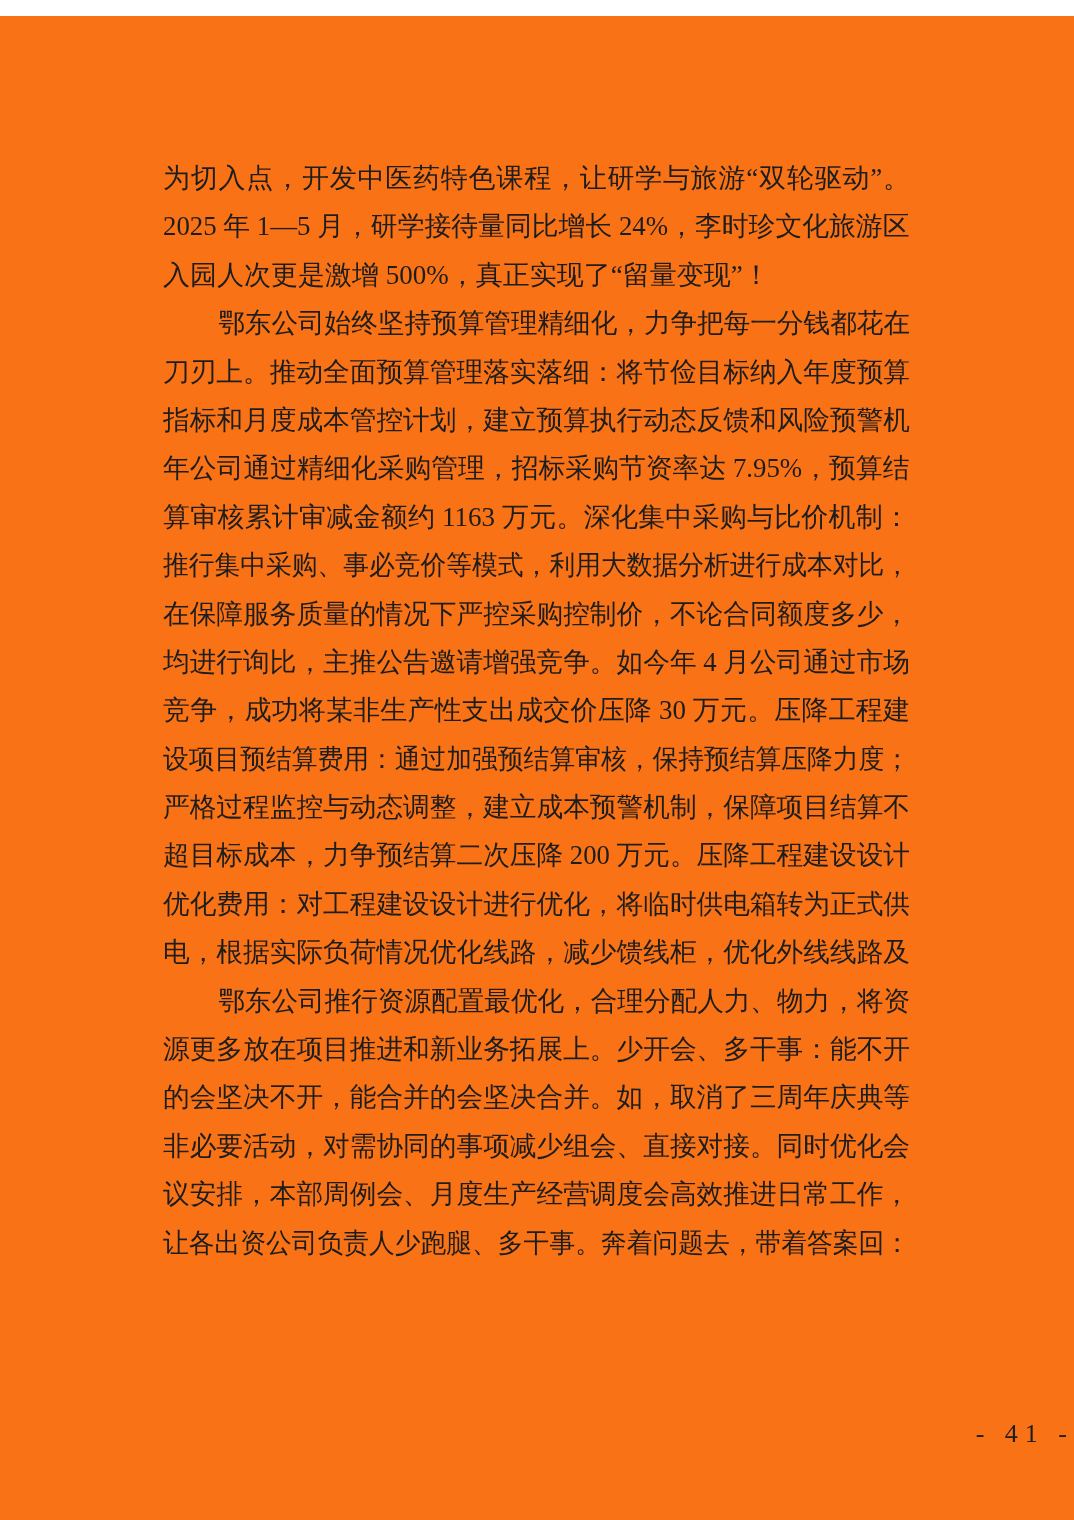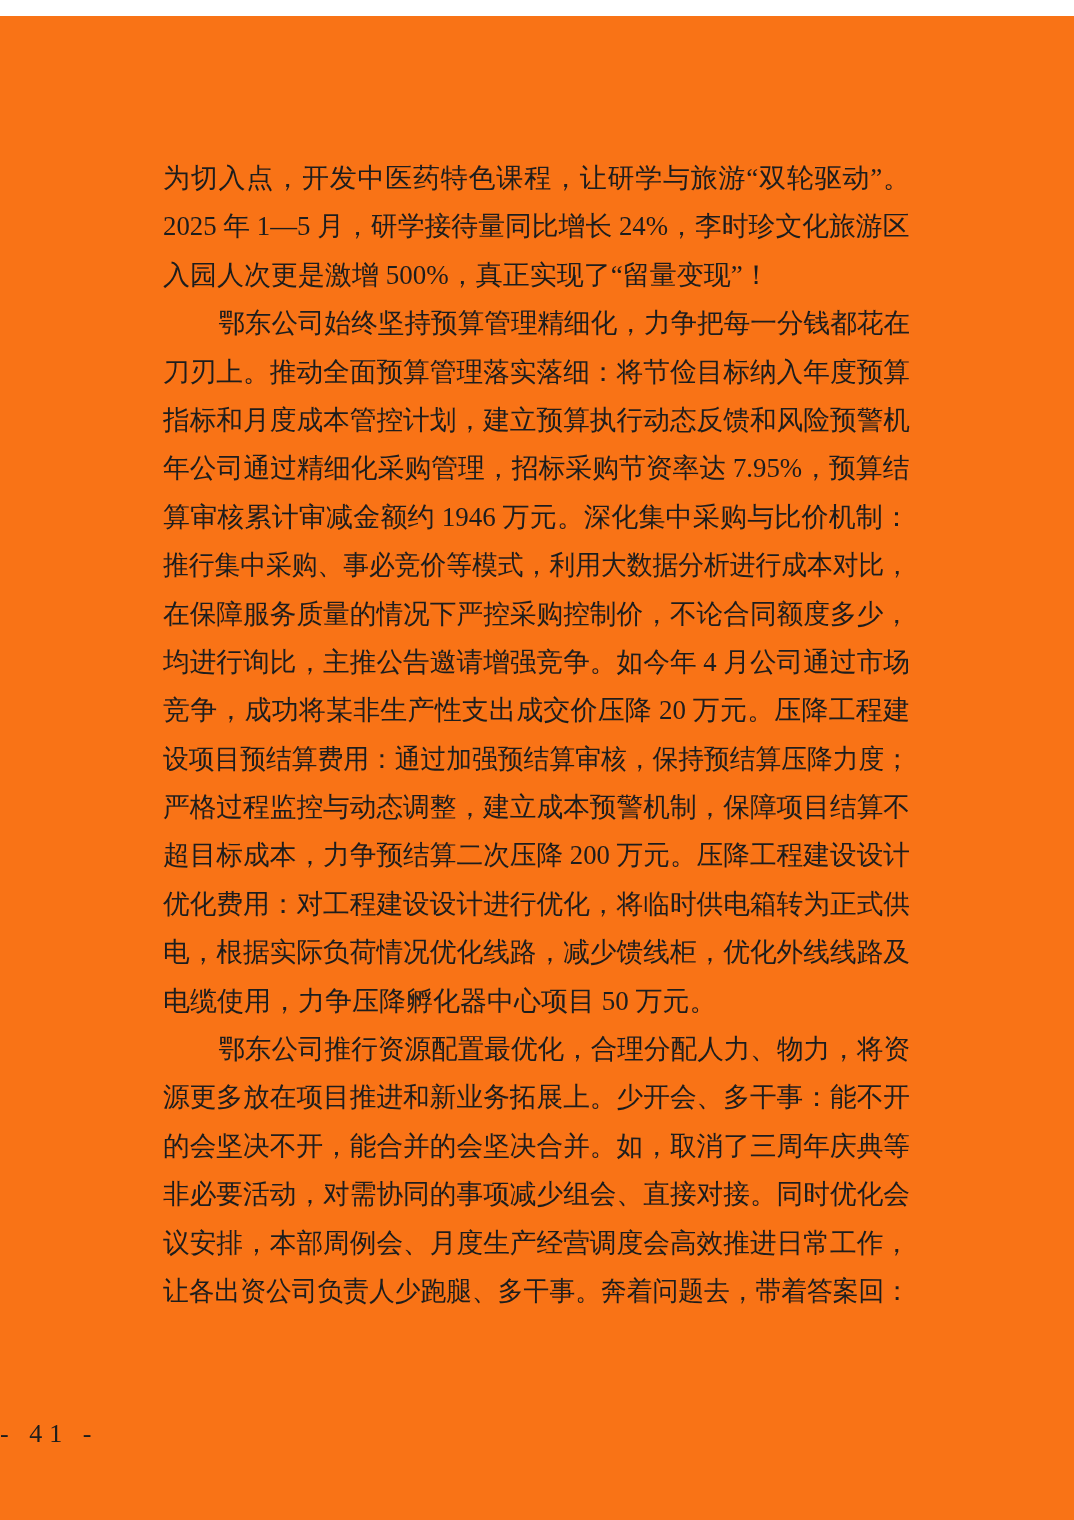--- a/index.html
+++ b/index.html
@@ -36,50 +36,49 @@
     text-align-last: left;
   }
   .line.indent {
     text-indent: 56px;
   }
   .footer {
     position: absolute;
     left: 0;
     top: 1400px;
     width: 100%;
-    text-align: left;
+    text-align: right;
     font-size: 26px;
     line-height: 36px;
     letter-spacing: 7px;
     color: #1d1d1d;
   }
 </style>
 </head>
 <body>
 
 <div class="page">
   <div class="textblock">
     <div class="line">为切入点，开发中医药特色课程，让研学与旅游“双轮驱动”。</div>
     <div class="line" style="transform-origin: left center; transform: scaleX(0.993351);">2025 年 1—5 月，研学接待量同比增长 24%，李时珍文化旅游区</div>
     <div class="line para-end">入园人次更是激增 500%，真正实现了“留量变现”！</div>
     <div class="line indent" style="transform-origin: left center; transform: scaleX(0.985488);">鄂东公司始终坚持预算管理精细化，力争把每一分钱都花在</div>
     <div class="line" style="transform-origin: left center; transform: scaleX(0.988095);">刀刃上。推动全面预算管理落实落细：将节俭目标纳入年度预算</div>
     <div class="line" style="transform-origin: left center; transform: scaleX(0.988095);">指标和月度成本管控计划，建立预算执行动态反馈和风险预警机</div>
     <div class="line" style="transform-origin: left center; transform: scaleX(0.993351);">年公司通过精细化采购管理，招标采购节资率达 7.95%，预算结</div>
-    <div class="line">算审核累计审减金额约 1946 万元。深化集中采购与比价机制：</div>
+    <div class="line">算审核累计审减金额约 1163 万元。深化集中采购与比价机制：</div>
     <div class="line" style="transform-origin: left center; transform: scaleX(0.954023);">推行集中采购、事必竞价等模式，利用大数据分析进行成本对比，</div>
     <div class="line" style="transform-origin: left center; transform: scaleX(0.988095);">在保障服务质量的情况下严控采购控制价，不论合同额度多少，</div>
     <div class="line" style="transform-origin: left center; transform: scaleX(0.988095);">均进行询比，主推公告邀请增强竞争。如今年 4 月公司通过市场</div>
-    <div class="line">竞争，成功将某非生产性支出成交价压降 20 万元。压降工程建</div>
+    <div class="line">竞争，成功将某非生产性支出成交价压降 30 万元。压降工程建</div>
     <div class="line" style="transform-origin: left center; transform: scaleX(0.954023);">设项目预结算费用：通过加强预结算审核，保持预结算压降力度；</div>
     <div class="line" style="transform-origin: left center; transform: scaleX(0.988095);">严格过程监控与动态调整，建立成本预警机制，保障项目结算不</div>
     <div class="line" style="transform-origin: left center; transform: scaleX(0.988095);">超目标成本，力争预结算二次压降 200 万元。压降工程建设设计</div>
     <div class="line" style="transform-origin: left center; transform: scaleX(0.988095);">优化费用：对工程建设设计进行优化，将临时供电箱转为正式供</div>
     <div class="line" style="transform-origin: left center; transform: scaleX(0.988095);">电，根据实际负荷情况优化线路，减少馈线柜，优化外线线路及</div>
-    <div class="line para-end">电缆使用，力争压降孵化器中心项目 50 万元。</div>
     <div class="line indent" style="transform-origin: left center; transform: scaleX(0.985488);">鄂东公司推行资源配置最优化，合理分配人力、物力，将资</div>
     <div class="line" style="transform-origin: left center; transform: scaleX(0.988095);">源更多放在项目推进和新业务拓展上。少开会、多干事：能不开</div>
     <div class="line" style="transform-origin: left center; transform: scaleX(0.988095);">的会坚决不开，能合并的会坚决合并。如，取消了三周年庆典等</div>
     <div class="line" style="transform-origin: left center; transform: scaleX(0.988095);">非必要活动，对需协同的事项减少组会、直接对接。同时优化会</div>
     <div class="line" style="transform-origin: left center; transform: scaleX(0.988095);">议安排，本部周例会、月度生产经营调度会高效推进日常工作，</div>
     <div class="line" style="transform-origin: left center; transform: scaleX(0.954023);">让各出资公司负责人少跑腿、多干事。奔着问题去，带着答案回：</div>
   </div>
 
   <div class="footer">- 41 -</div>
 </div>

